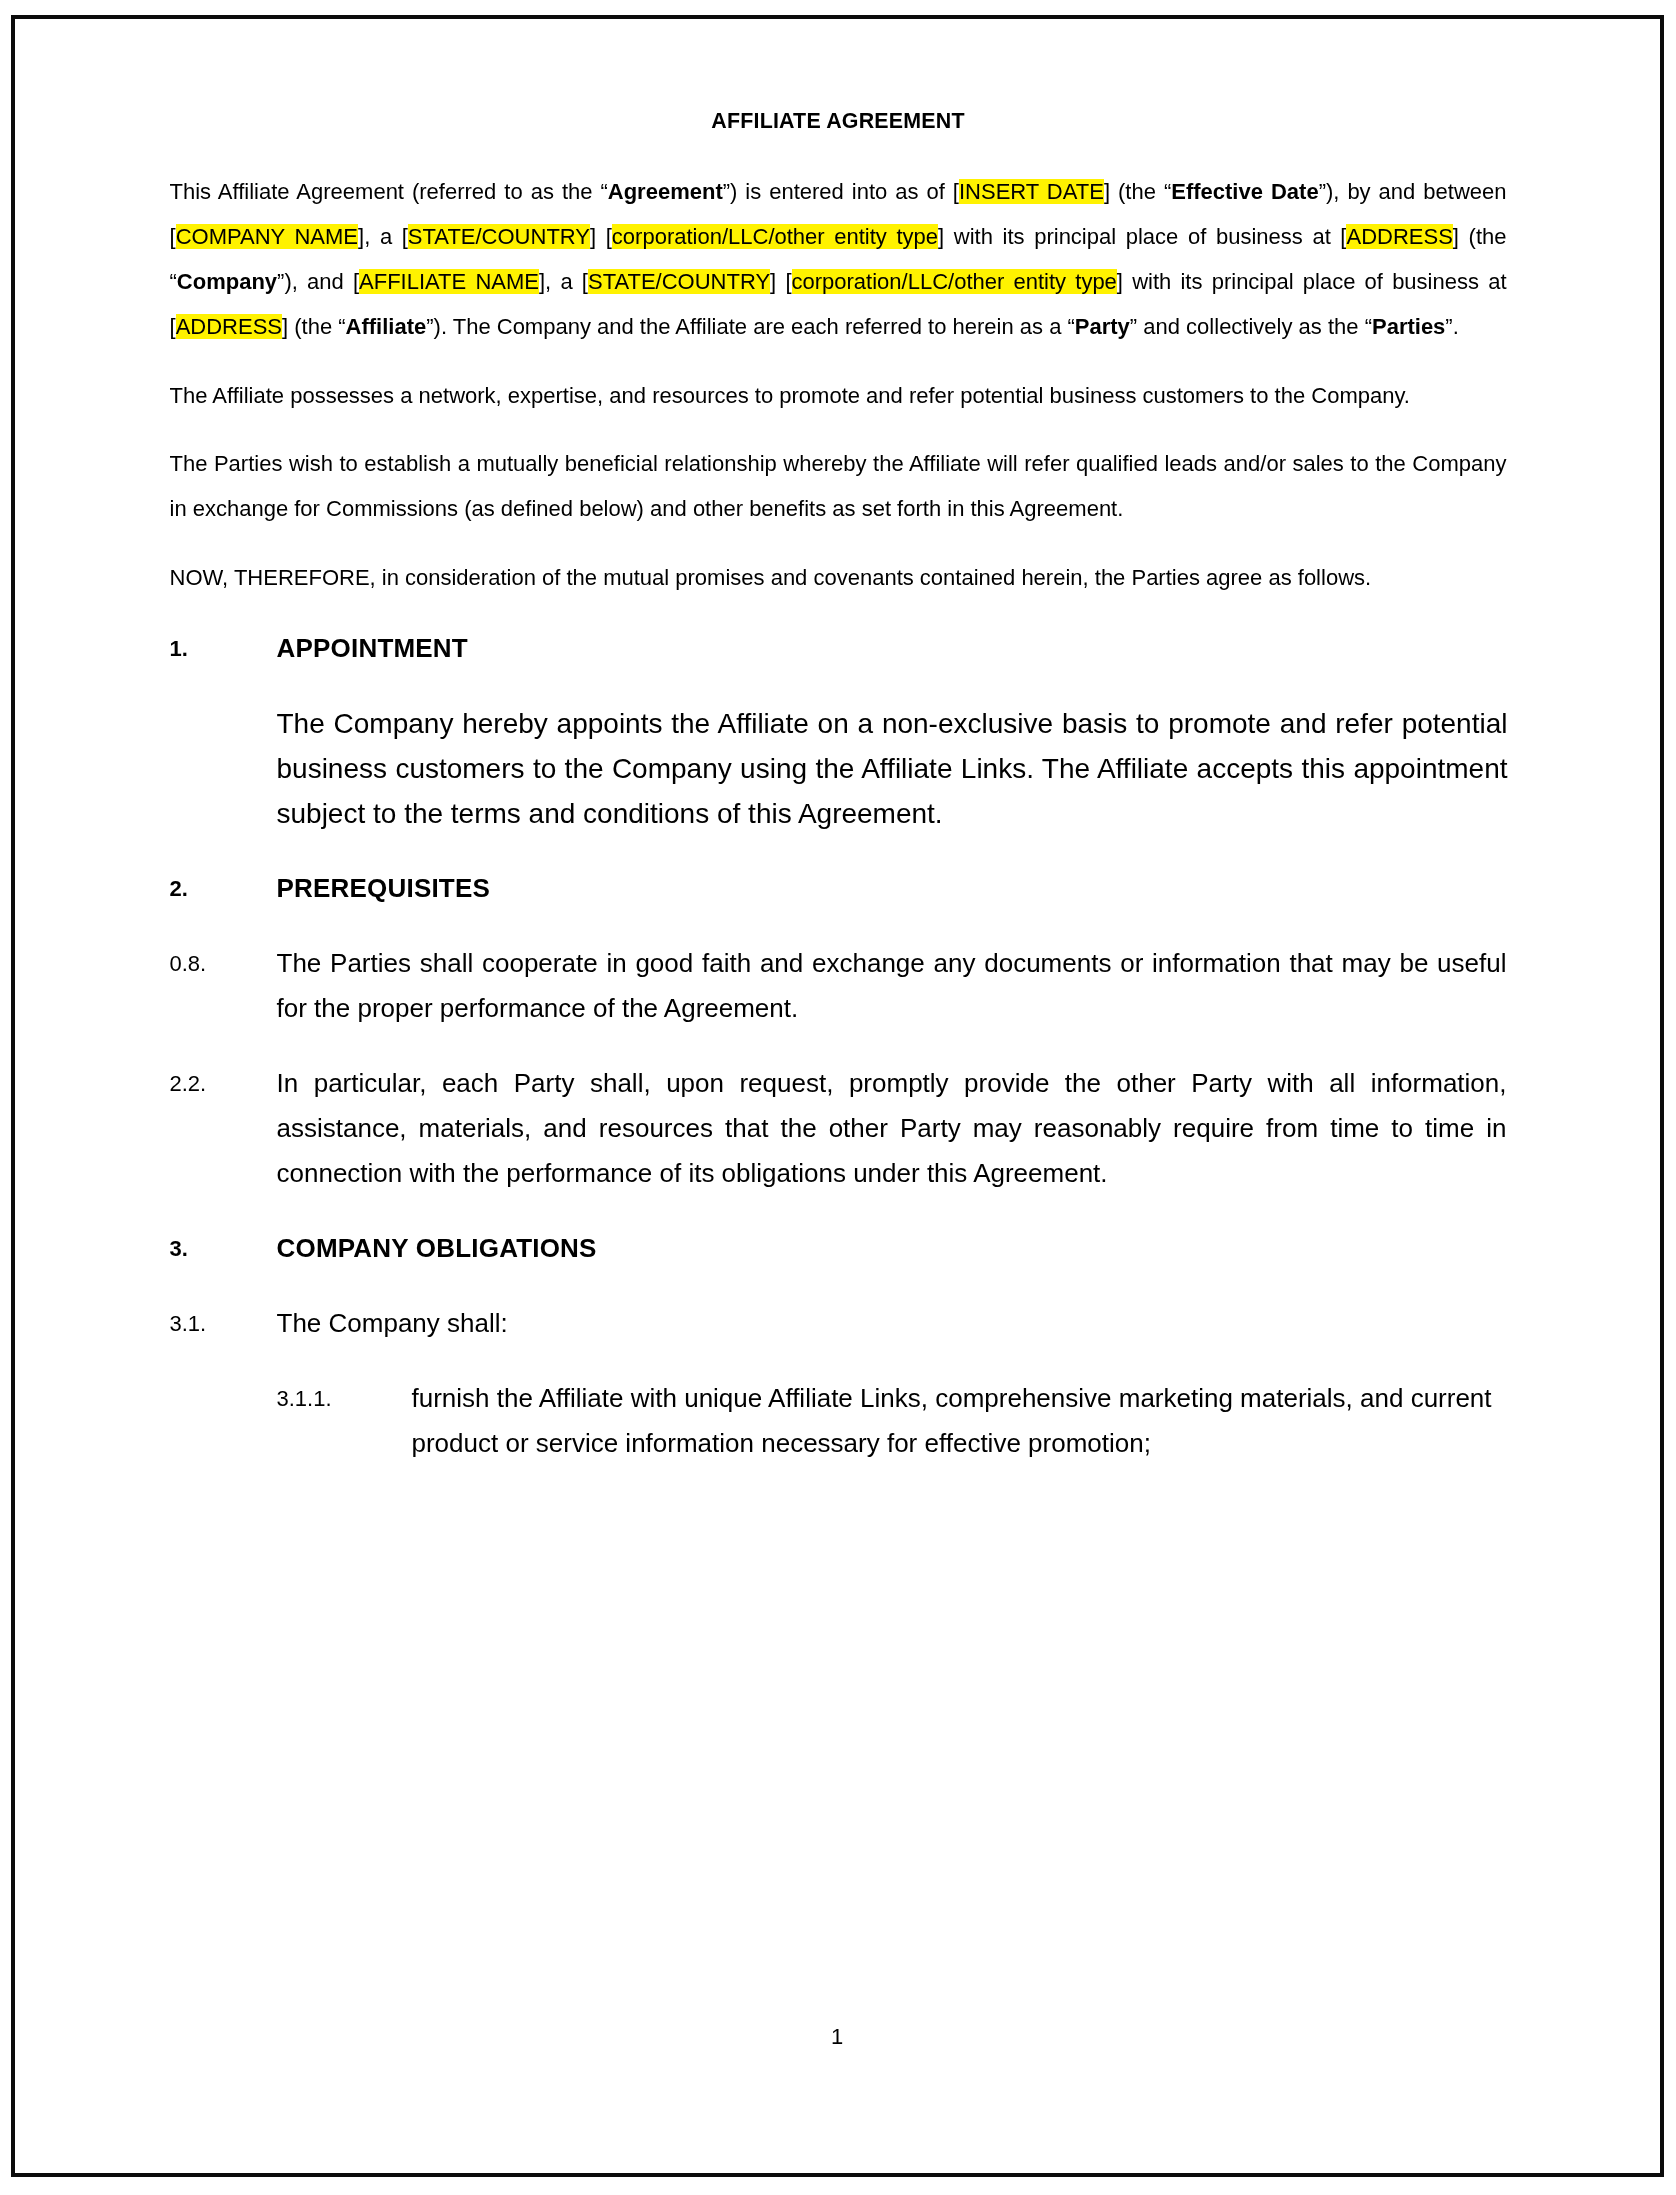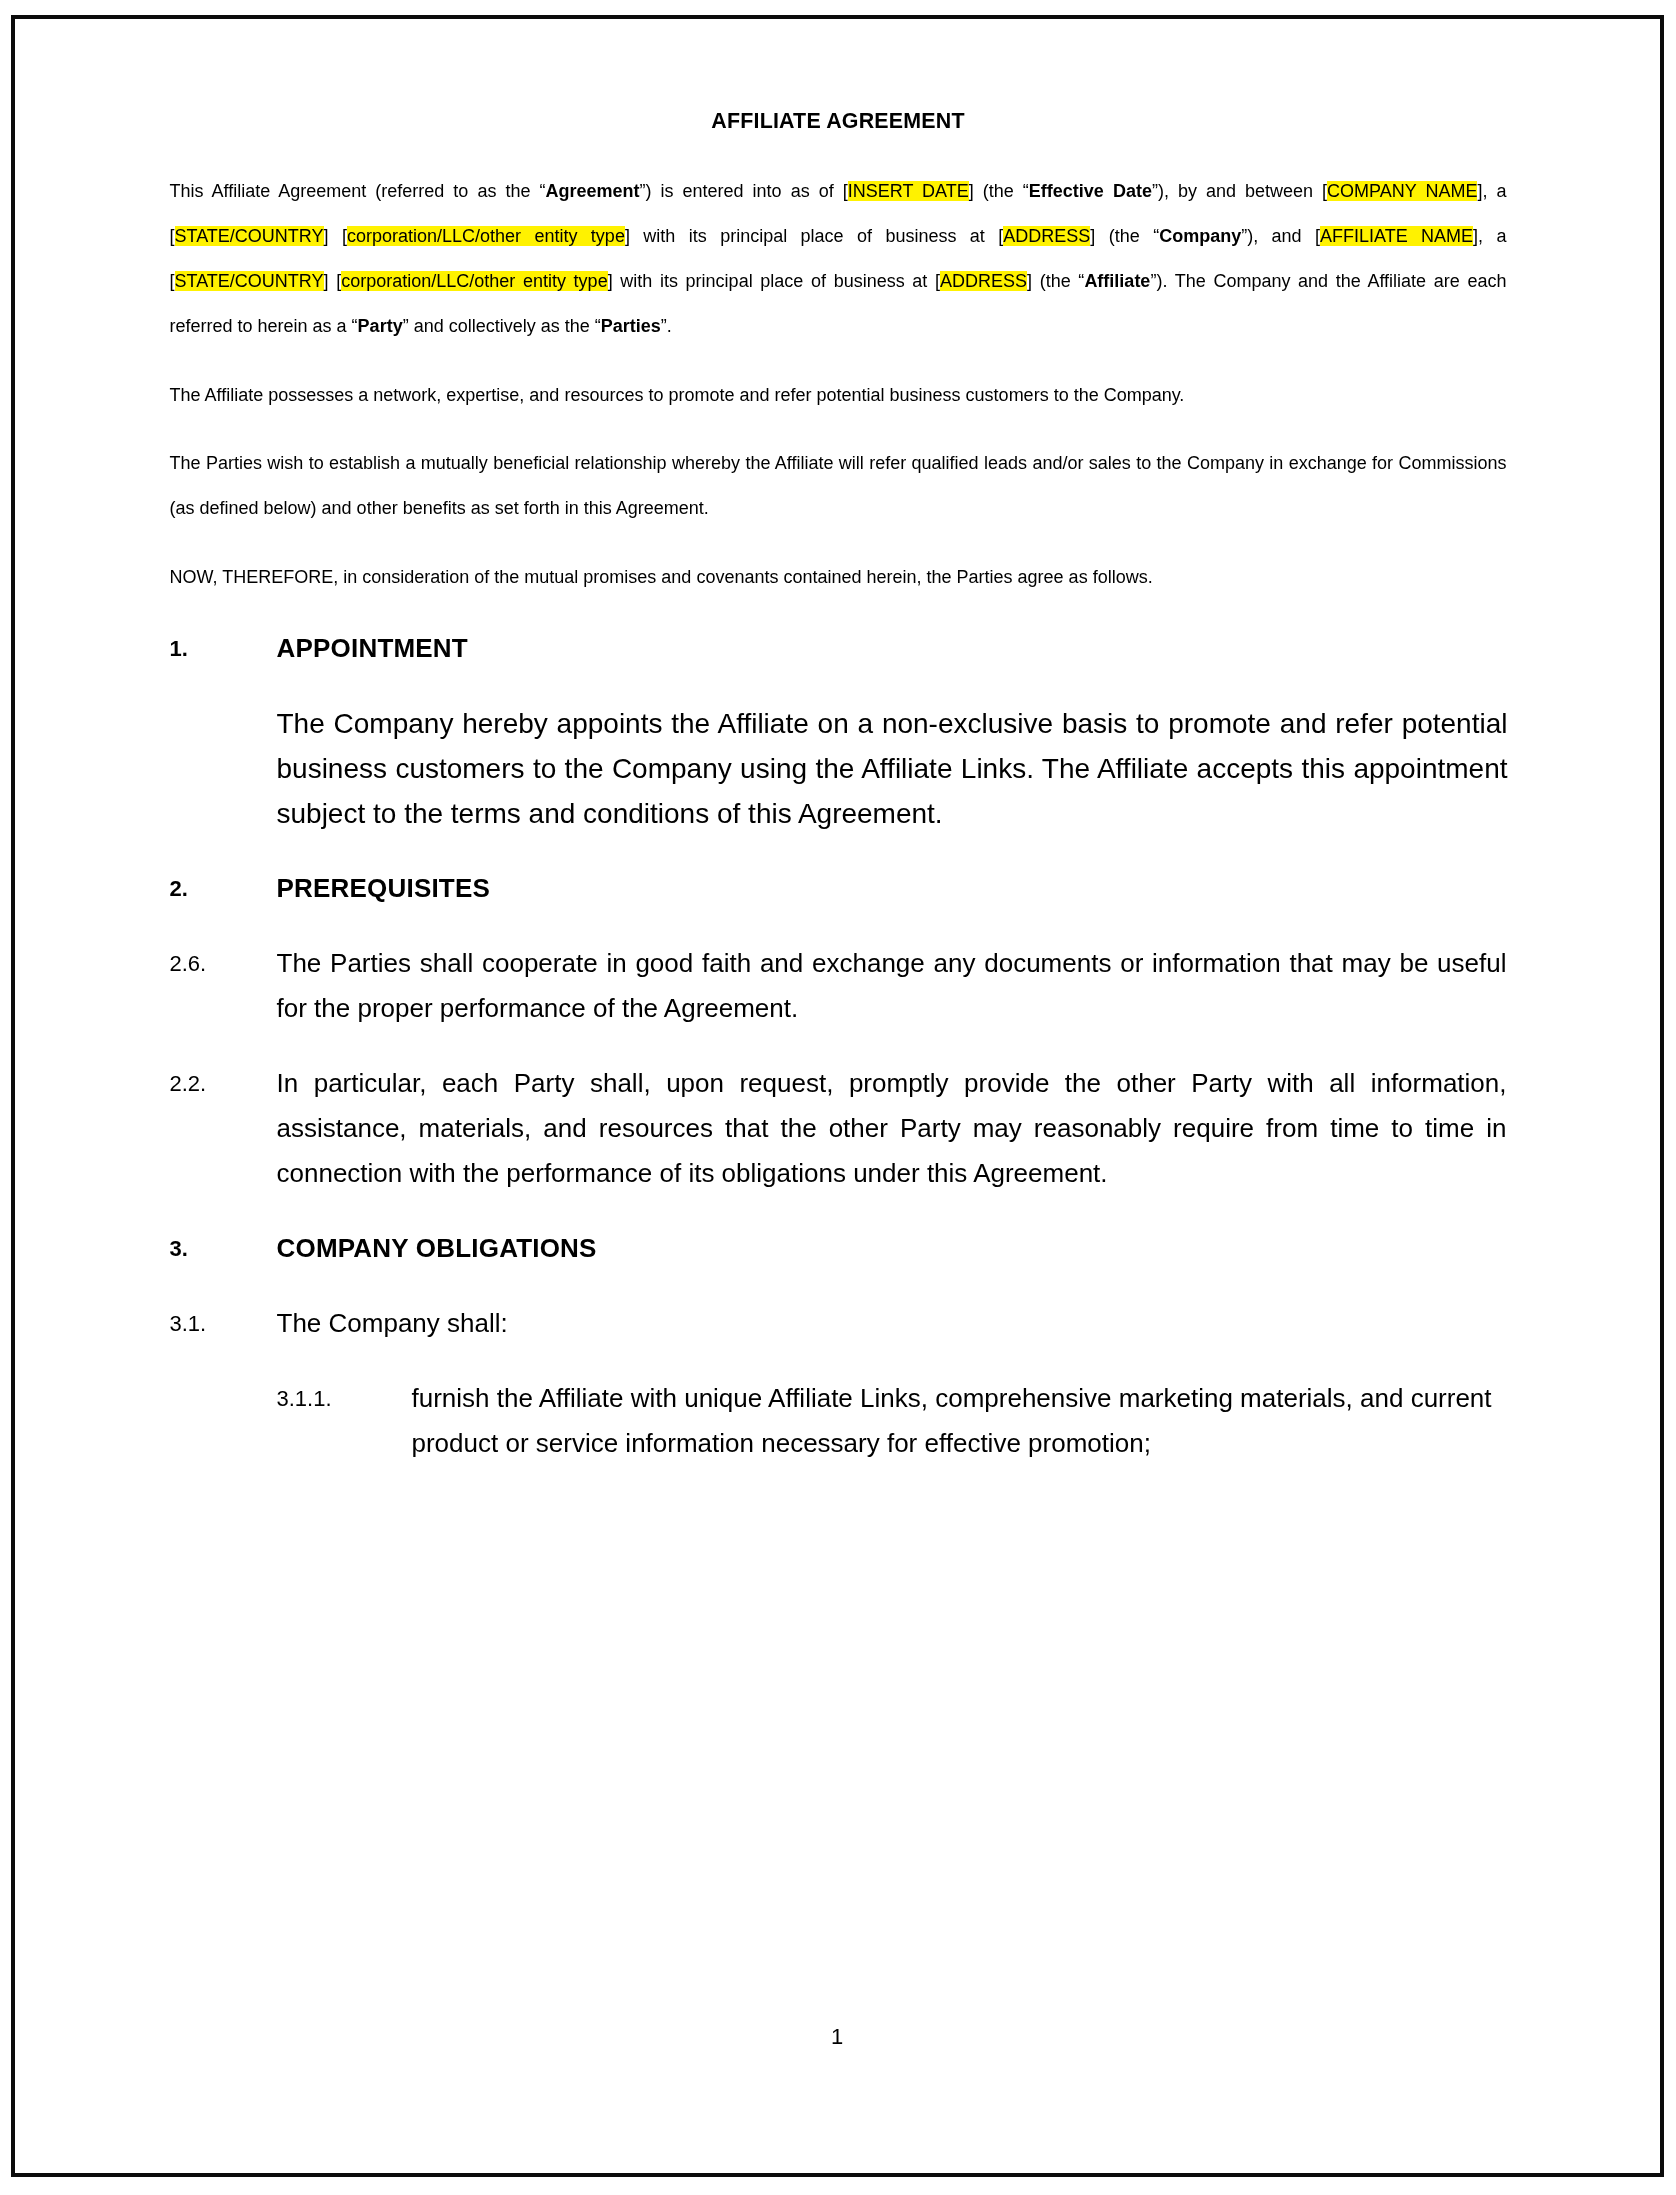--- a/index.html
+++ b/index.html
@@ -48,21 +48,21 @@
   .doc-title {
     text-align: center;
     font-weight: bold;
     font-size: 21.4px;
     letter-spacing: 0.2px;
     margin: 0 0 35px 0;
   }
 
   p.para {
     margin: 0 0 23.6px 0;
-    font-size: 18px;
+    font-size: 22px;
     line-height: 45px;
     text-align: justify;
     text-justify: inter-word;
   }
   p.para:last-child { margin-bottom: 0; }
 
   .hl {
     background-color: #fff200;
   }
   b, .b { font-weight: bold; }
@@ -153,21 +153,21 @@
       </div>
 
       <div class="lvl1-body">The Company hereby appoints the Affiliate on a non-exclusive basis to promote and refer potential business customers to the Company using the Affiliate Links. The Affiliate accepts this appointment subject to the terms and conditions of this Agreement.</div>
 
       <div class="clause lvl1">
         <div class="clause-num">2.</div>
         <div class="clause-body">PREREQUISITES</div>
       </div>
 
       <div class="clause lvl2">
-        <div class="clause-num">2.6.</div>
+        <div class="clause-num">0.8.</div>
         <div class="clause-body">The Parties shall cooperate in good faith and exchange any documents or information that may be useful for the proper performance of the Agreement.</div>
       </div>
 
       <div class="clause lvl2">
         <div class="clause-num">2.2.</div>
         <div class="clause-body">In particular, each Party shall, upon request, promptly provide the other Party with all information, assistance, materials, and resources that the other Party may reasonably require from time to time in connection with the performance of its obligations under this Agreement.</div>
       </div>
 
       <div class="clause lvl1">
         <div class="clause-num">3.</div>

